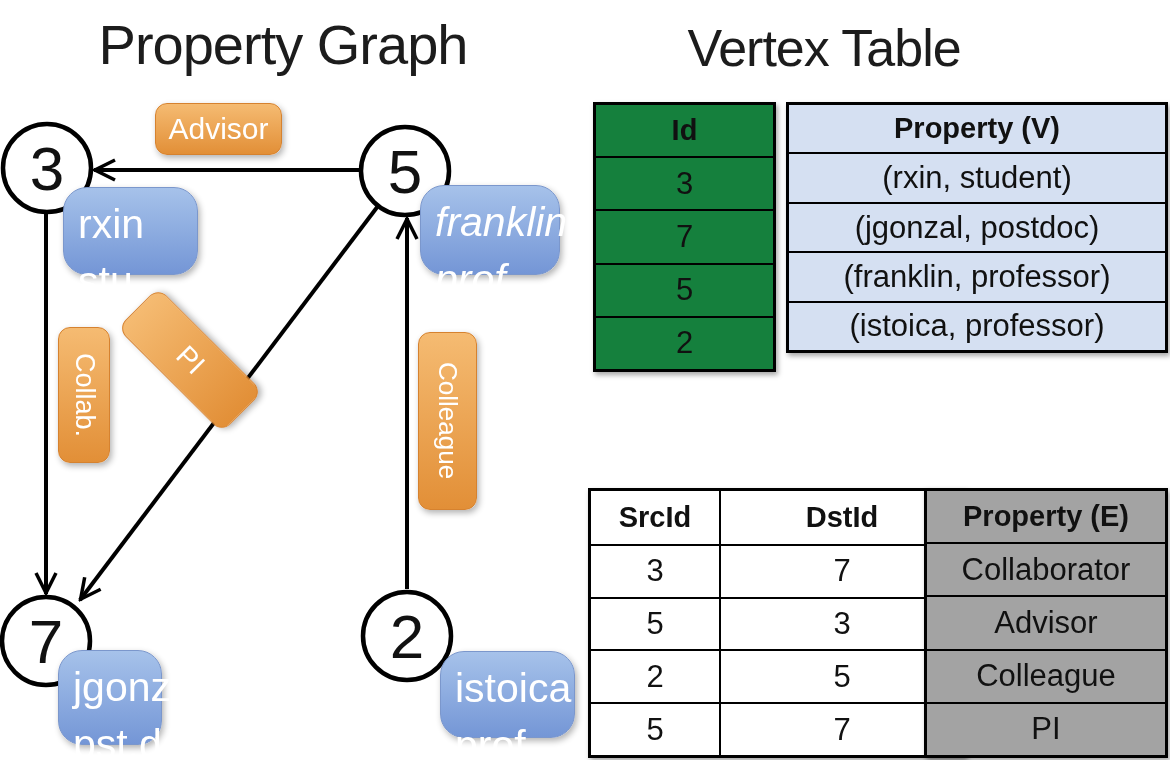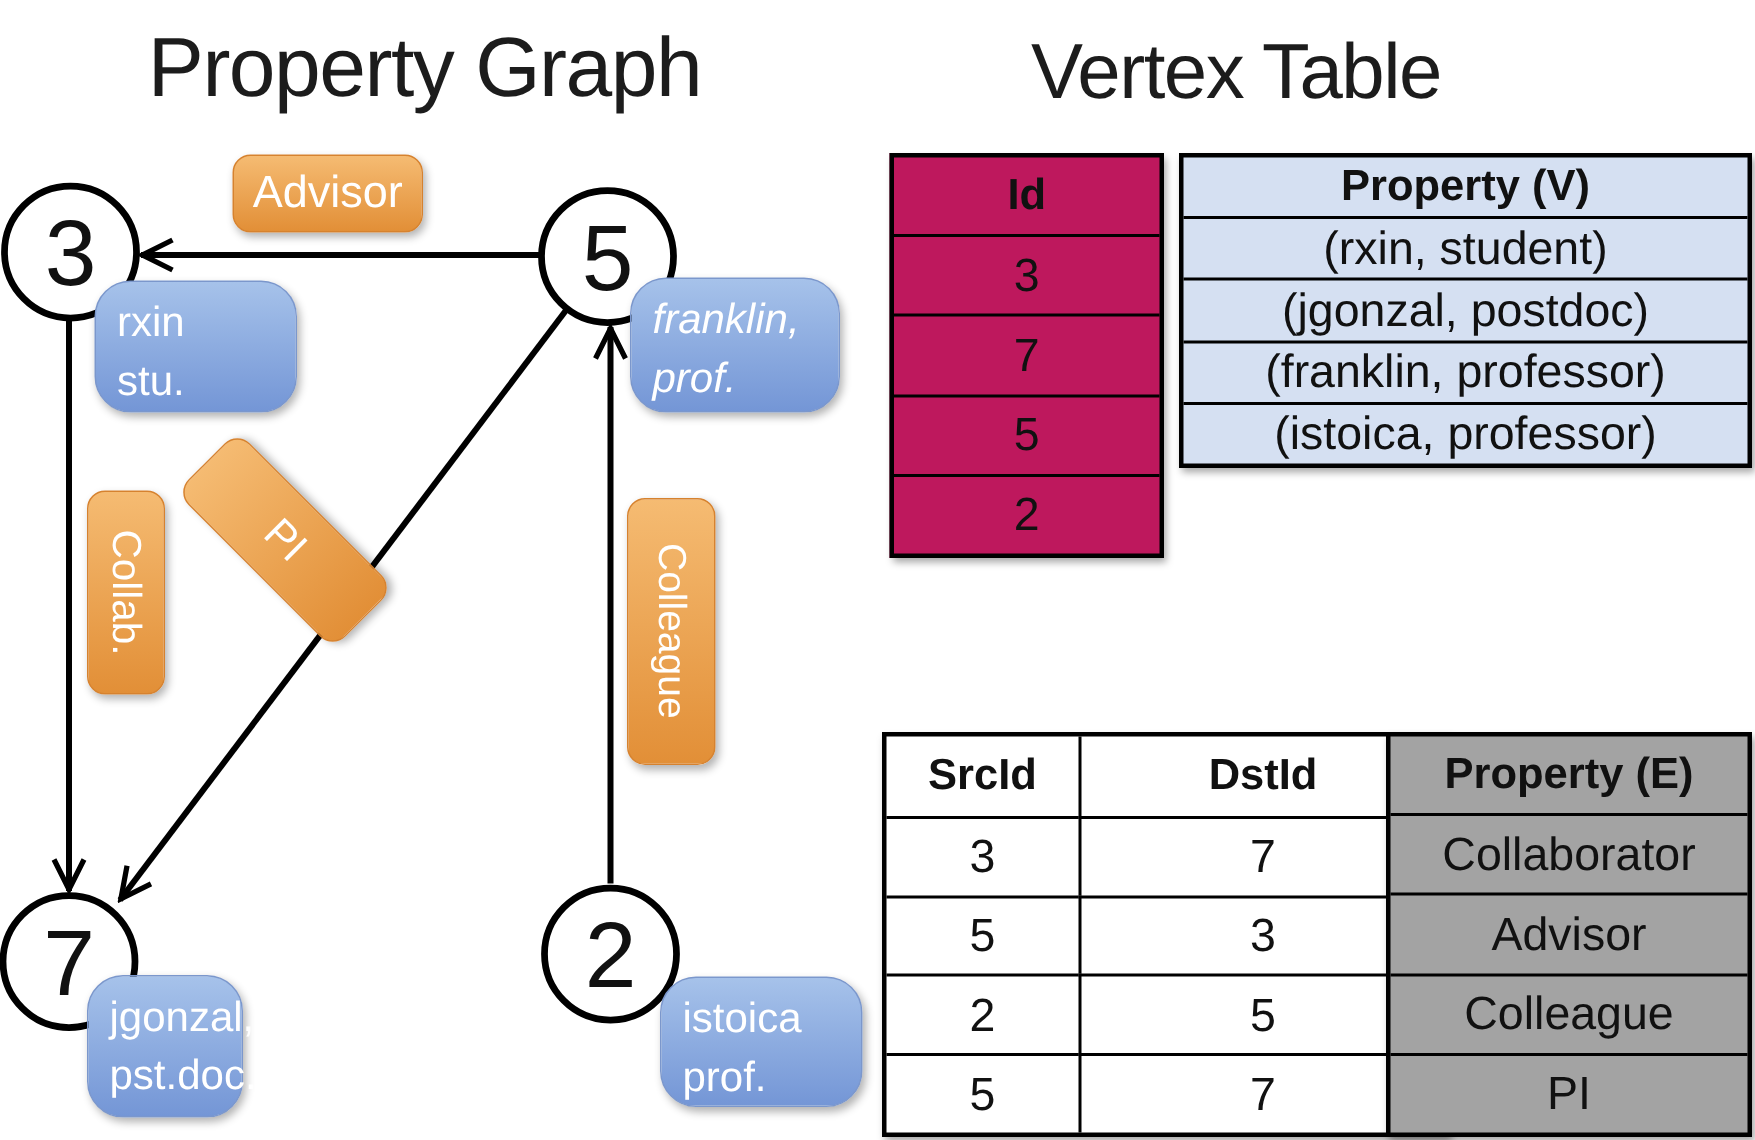--- a/index.html
+++ b/index.html
@@ -14,21 +14,21 @@
   #title-edge{left:592px;top:400px;width:470px;font-size:54px;}
 
   
   #graph-svg{left:0;top:0;width:570px;height:760px;}
   .edge-line{stroke:#000;stroke-width:4;fill:none;}
   .node-circle{fill:#fff;stroke:#000;stroke-width:4.5;}
   .node-num{font-size:62px;font-weight:300;fill:#111;text-anchor:middle;}
 
   
   .vbox{background:linear-gradient(#a6c2ea,#7496d6);border:1.5px solid #7b97cc;
-        border-radius:24px;color:#fff;font-size:28px;font-weight:300;line-height:1.38;
+        border-radius:24px;color:#fff;font-size:41px;font-weight:300;line-height:1.38;
         padding:8px 0 0 14px;box-shadow:2px 3px 6px rgba(0,0,0,.3);box-sizing:border-box;}
   #vbox-rxin{left:63px;top:187px;width:135px;height:88px;}
   #vbox-franklin{left:420px;top:185px;width:140px;height:90px;font-style:italic;}
   #vbox-jgonzal{left:58px;top:650px;width:104px;height:95px;}
   #vbox-istoica{left:440px;top:651px;width:135px;height:87px;}
 
   
   .ebox{background:linear-gradient(#f5bb72,#e28f37);border:1.5px solid #d6822f;
         border-radius:12px;color:#fff;display:flex;align-items:center;justify-content:center;
         box-shadow:2px 3px 6px rgba(0,0,0,.3);box-sizing:border-box;font-weight:300;}
@@ -38,22 +38,22 @@
   #ebox-colleague{left:418px;top:332px;width:59px;height:178px;font-size:26px;}
   #ebox-pi{left:161px;top:286px;width:58px;height:148px;font-size:28px;transform:rotate(-45deg);}
 
   
   .tbox{border:3px solid #000;box-sizing:border-box;display:flex;flex-direction:column;
         box-shadow:2px 3px 5px rgba(0,0,0,.35);}
   .tbox .cell{flex:1;display:flex;align-items:center;justify-content:center;
               font-size:31px;font-weight:300;border-top:2.5px solid #000;}
   .tbox .cell:first-child{border-top:none;}
   .tbox .hcell{font-size:29px;font-weight:700;}
-  #vt-id{left:593px;top:102px;width:183px;height:270px;background:#be185d;}
-  #vt-prop{left:786px;top:102px;width:382px;height:210px;background:#d5e0f2;}
+  #vt-id{left:593px;top:102px;width:183px;height:270px;background:#15803d;}
+  #vt-prop{left:786px;top:102px;width:382px;height:251px;background:#d5e0f2;}
   #et-prop{left:924px;top:488px;width:244px;height:270px;background:#a3a3a3;}
 
   #et-srcdst{left:588px;top:488px;width:378px;height:270px;border:3px solid #000;
              box-sizing:border-box;display:grid;grid-template-columns:128px 1fr;
              grid-template-rows:repeat(5,1fr);background:#fff;
              box-shadow:2px 3px 5px rgba(0,0,0,.35);}
   #et-srcdst .gcell{display:flex;align-items:center;justify-content:center;
                     font-size:31px;font-weight:300;border-top:2.5px solid #000;}
   #et-srcdst .gcell.c2{border-left:2.5px solid #000;}
   #et-srcdst .gcell.r1{border-top:none;}

